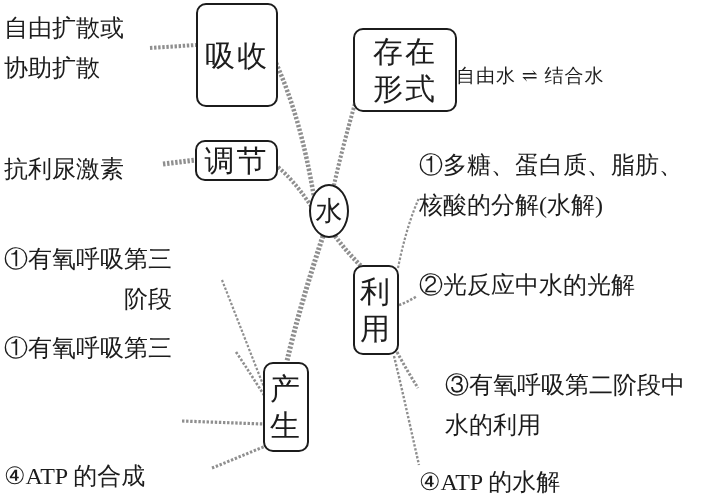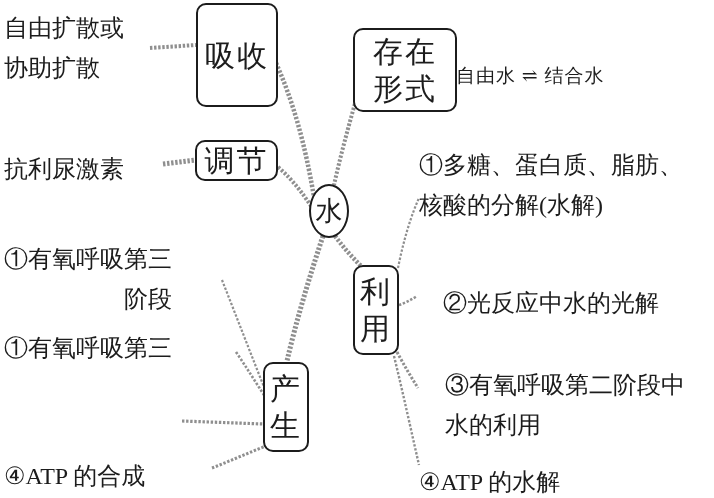--- a/index.html
+++ b/index.html
@@ -103,21 +103,21 @@
 
   <div class="leaf eq" style="left:456px;top:56px;font-size:19px;">
     <div>自由水 ⇌ 结合水</div>
   </div>
 
   <div class="leaf" style="left:419px;top:145px;">
     <div>①多糖、蛋白质、脂肪、</div>
     <div>核酸的分解(水解)</div>
   </div>
 
-  <div class="leaf" style="left:419px;top:283px;margin-left:24px;">
+  <div class="leaf" style="left:419px;top:265px;">
     <div>②光反应中水的光解</div>
   </div>
 
   <div class="leaf" style="left:419px;top:365px;margin-left:26px;">
     <div>③有氧呼吸第二阶段中</div>
     <div>水的利用</div>
   </div>
 
   <div class="leaf" style="left:419px;top:462px;">
     <div>④ATP 的水解</div>

